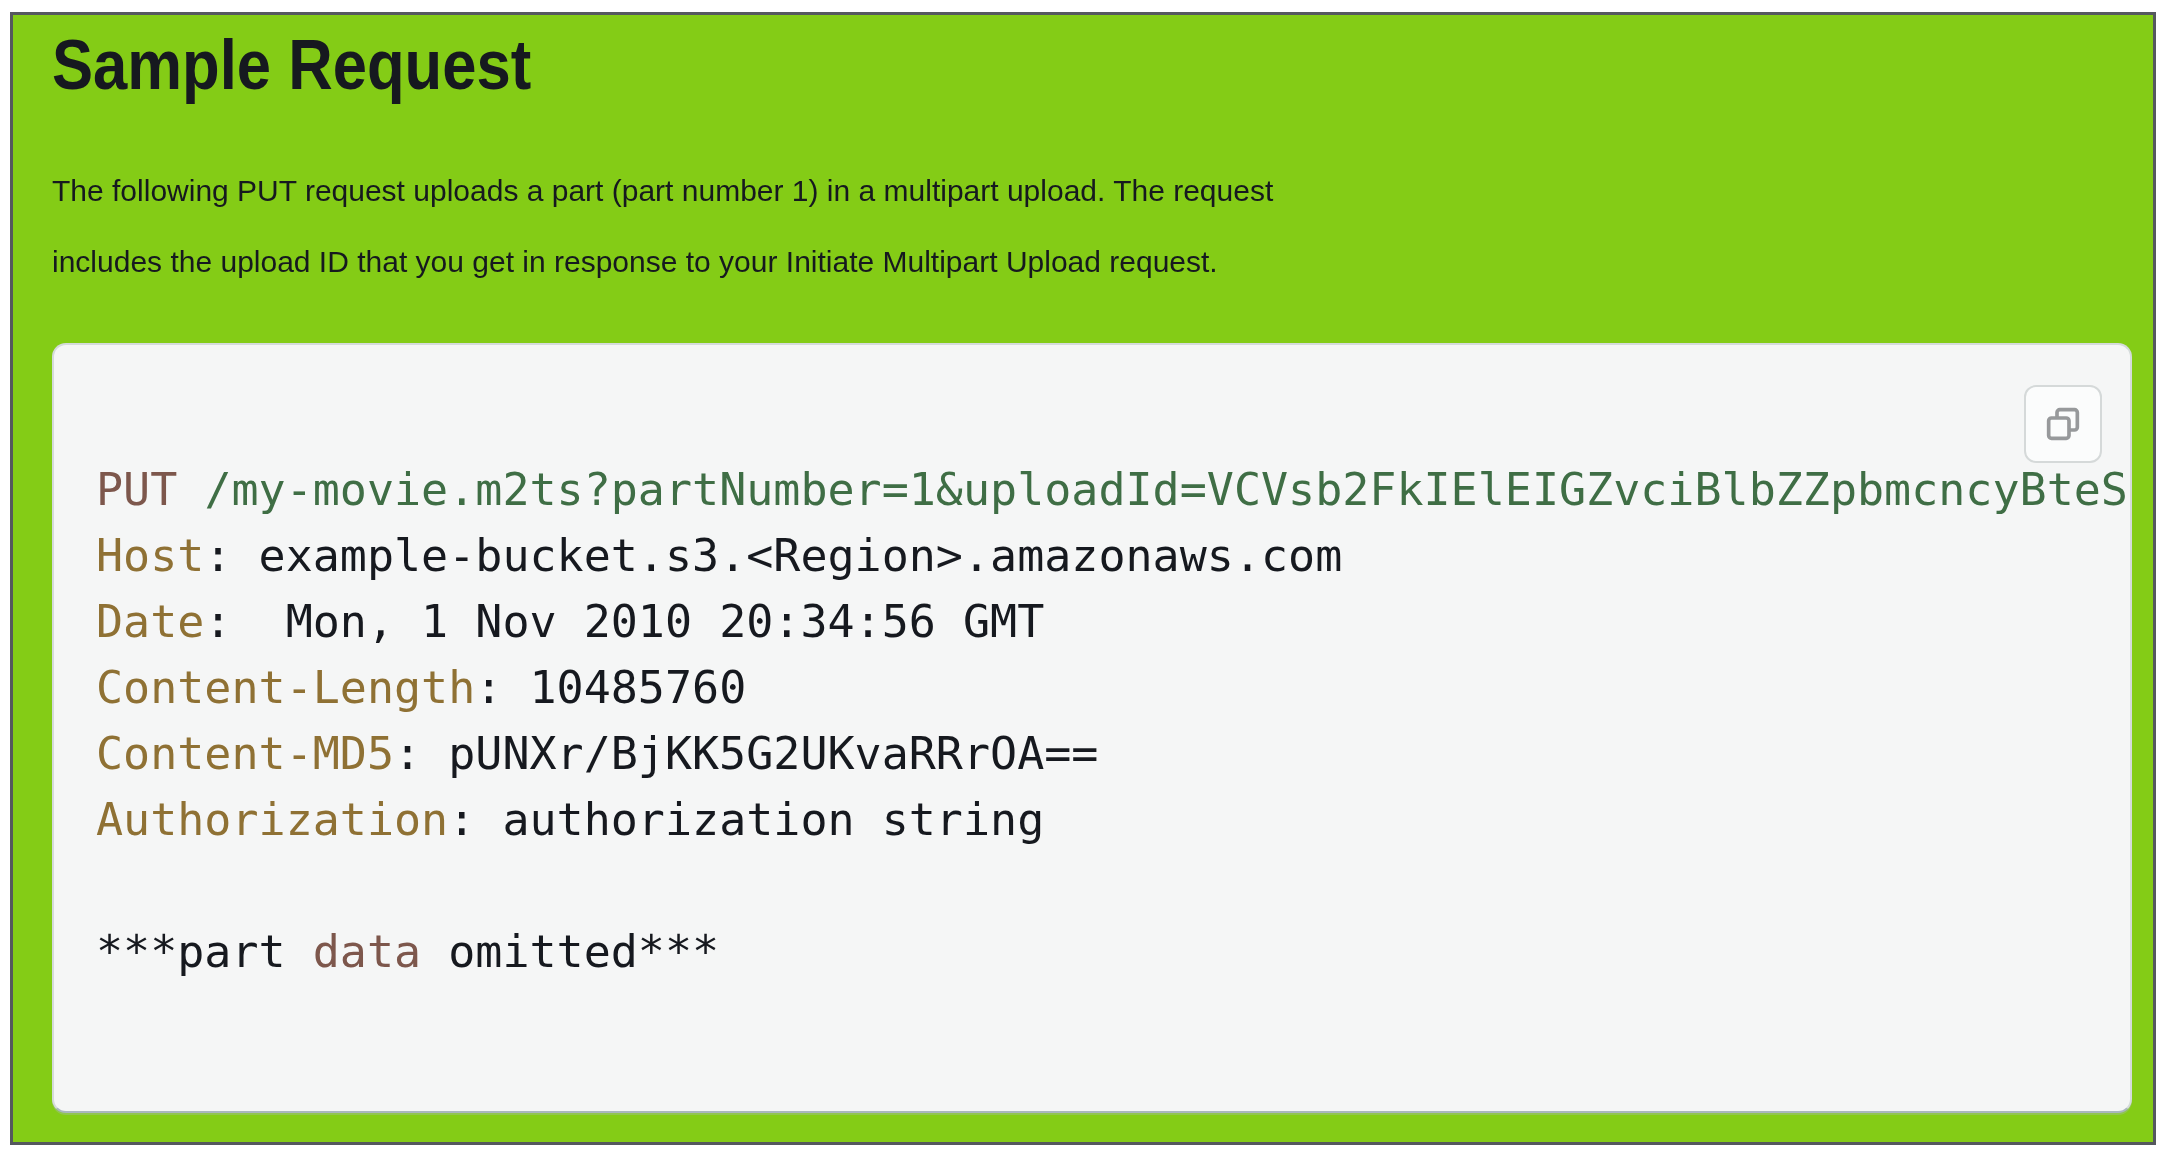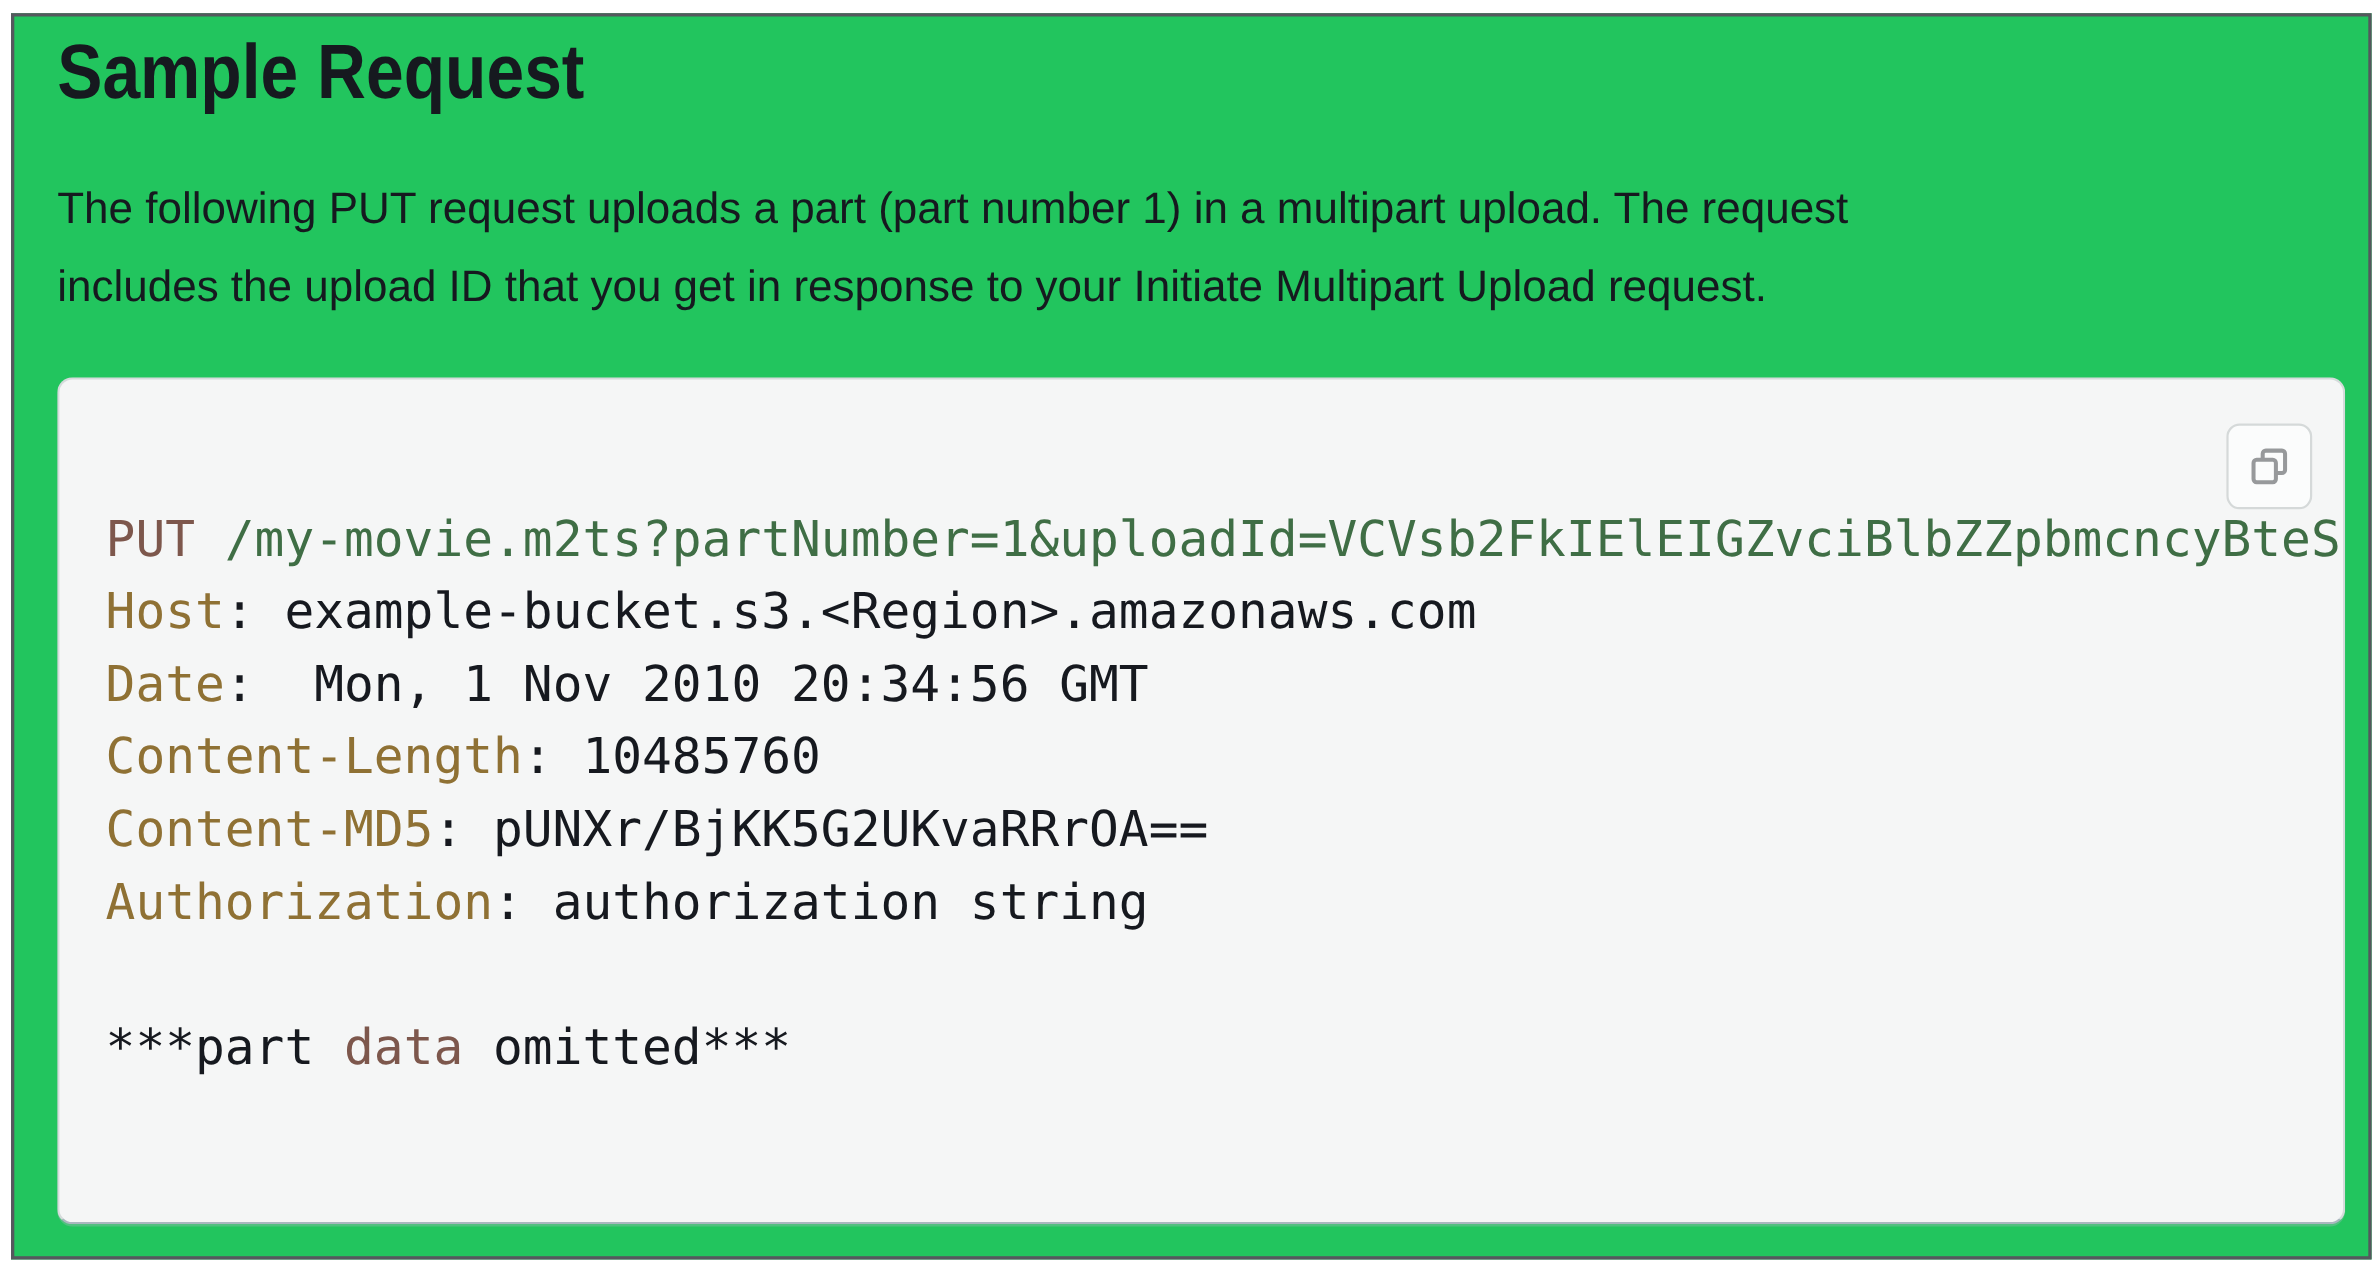--- a/index.html
+++ b/index.html
@@ -20,39 +20,39 @@
     margin: 0; padding: 0;
     width: 2164px; height: 1158px;
     background: #ffffff;
     font-family: "Liberation Sans", sans-serif;
     color: var(--text);
   }
   .frame {
     position: absolute;
     left: 10px; top: 12px; right: 8px; bottom: 13px;
     border: 3px solid var(--frame-border);
-    background: #22c55e;
+    background: #84cc16;
     overflow: hidden;
   }
   .content {
     padding: 2px 21px 0 39px;
   }
   .page-title {
     margin: 6px 0 0 0;
     font-size: 70px;
     line-height: 84px;
     font-weight: bold;
     color: var(--text);
     transform: scaleX(0.88);
     transform-origin: left center;
     white-space: nowrap;
   }
   .intro {
     margin-top: 48px;
-    font-size: 40px;
+    font-size: 30px;
     line-height: 71px;
     color: var(--text);
   }
   .intro-line { white-space: nowrap; }
   .code-section { margin-top: 46px; }
   .code-block {
     position: relative;
     height: 770px;
     background: var(--code-bg);
     border: 2px solid var(--code-border);

